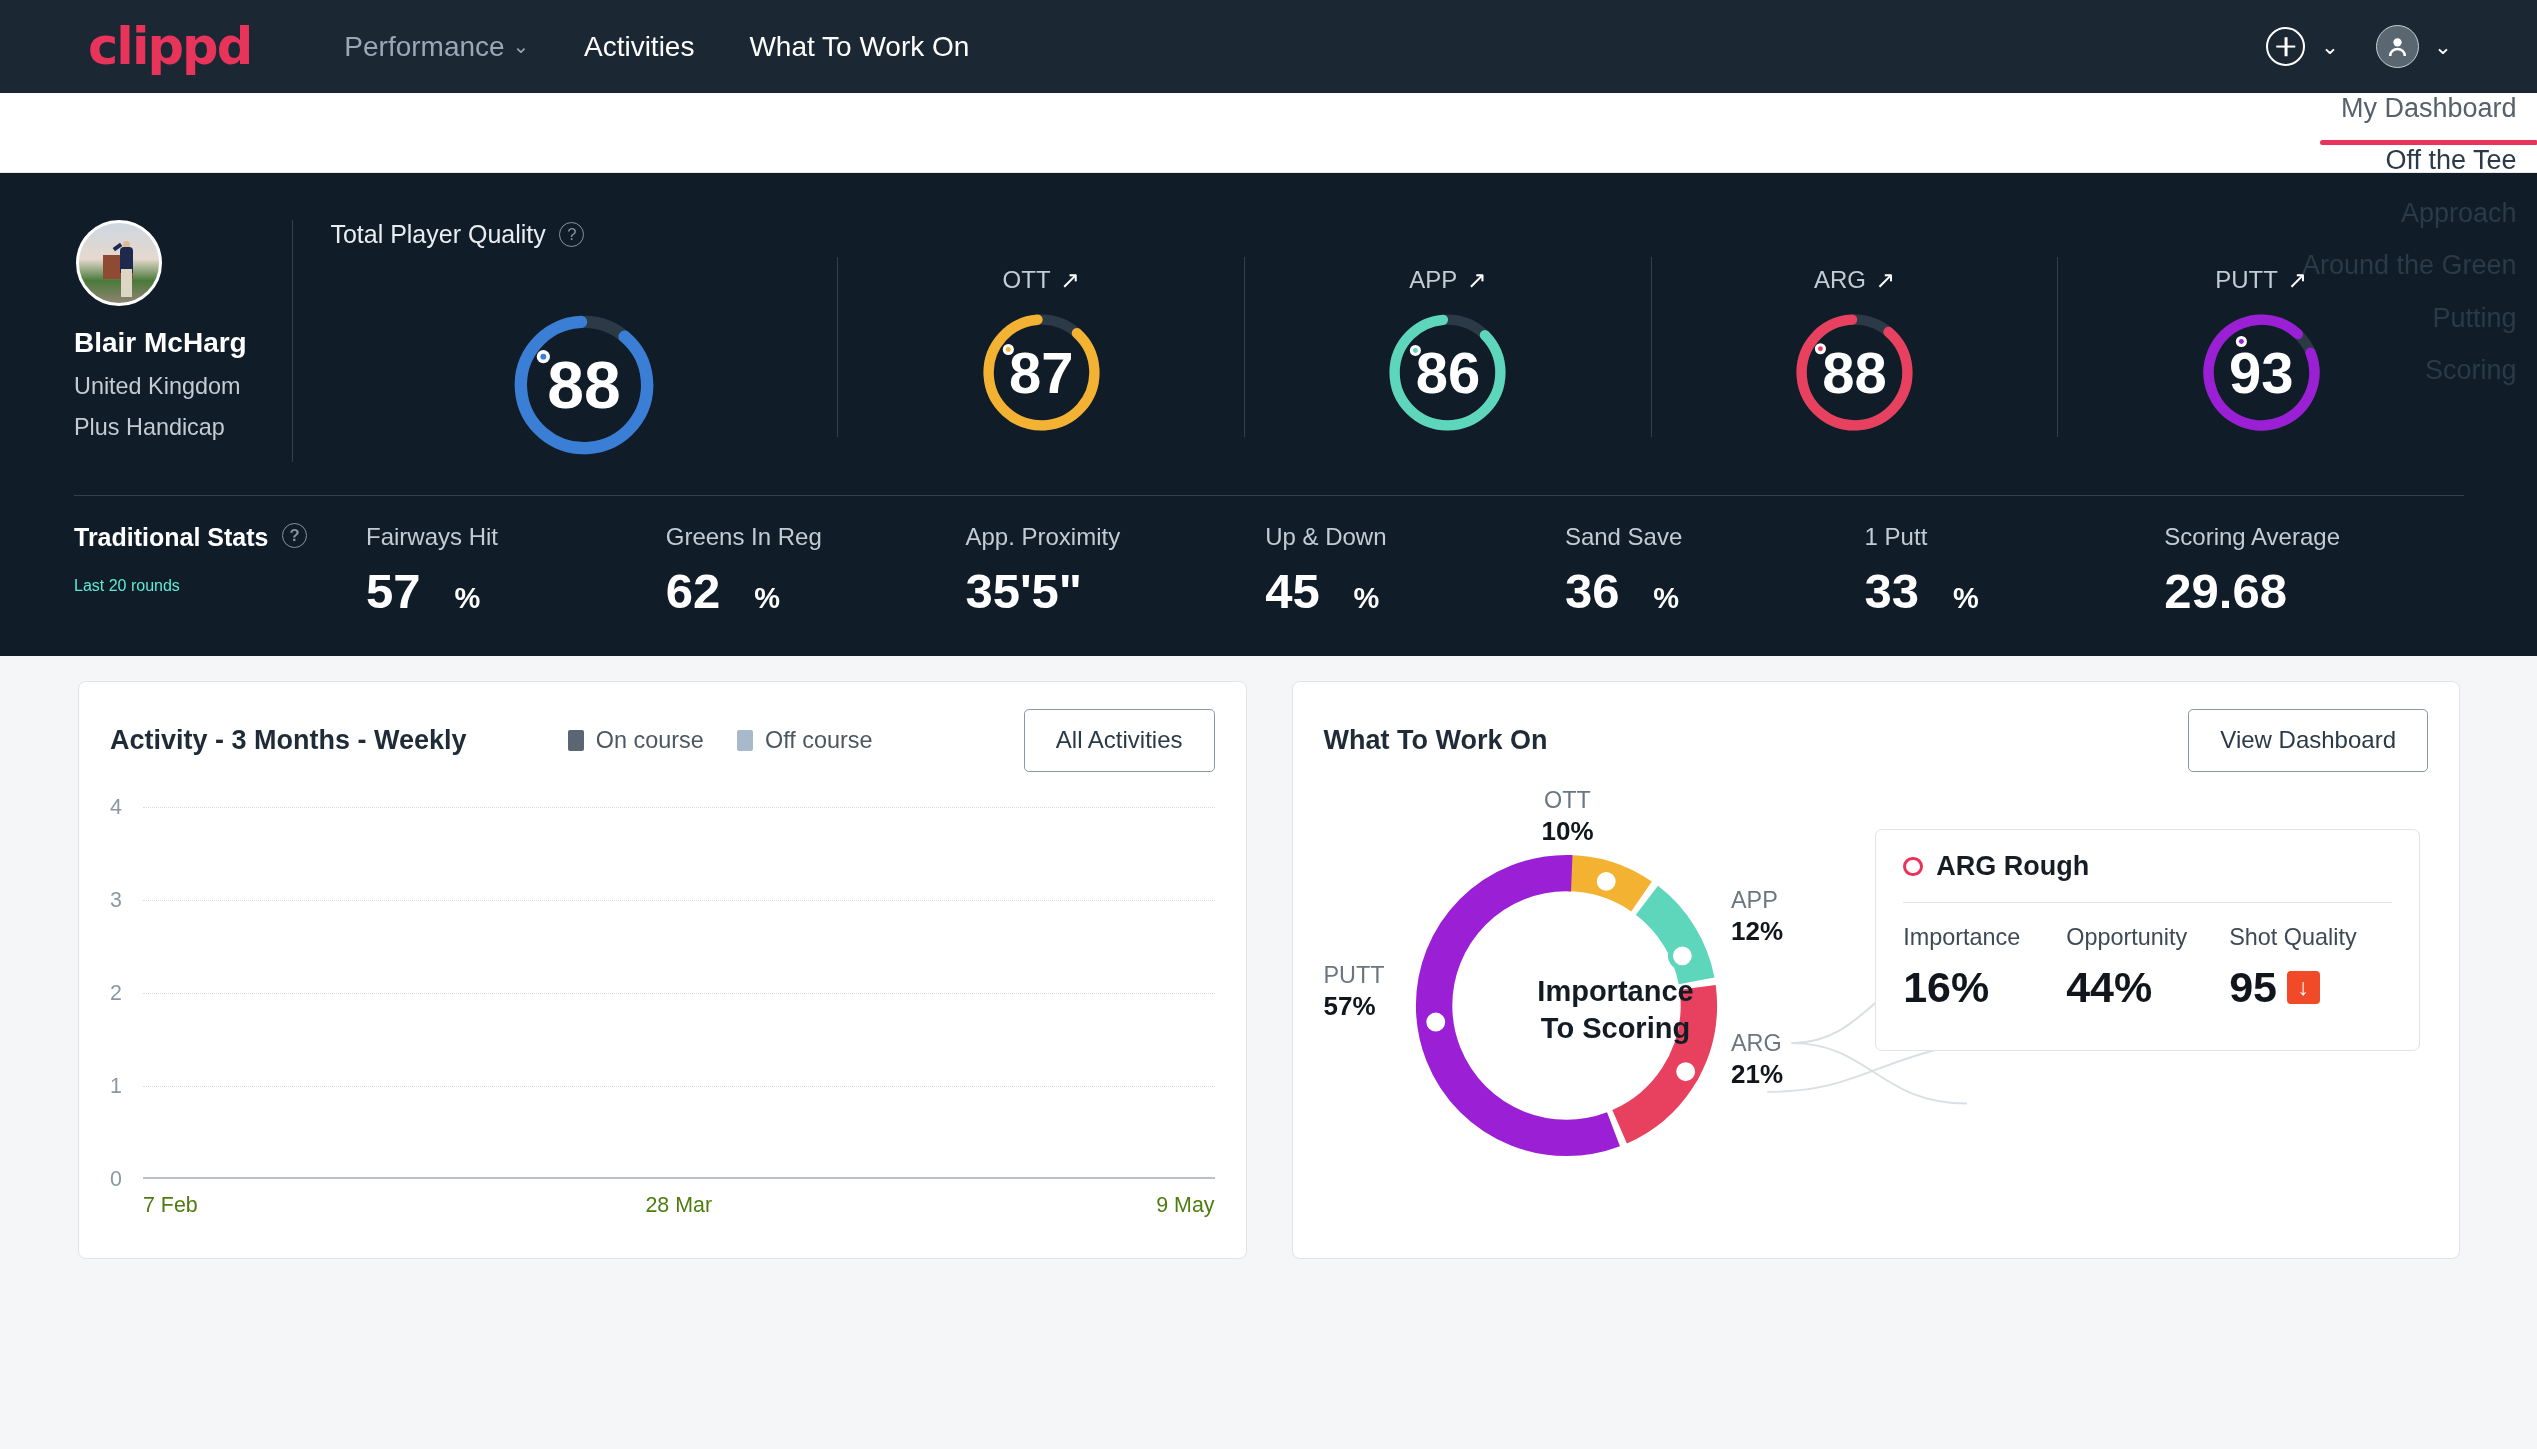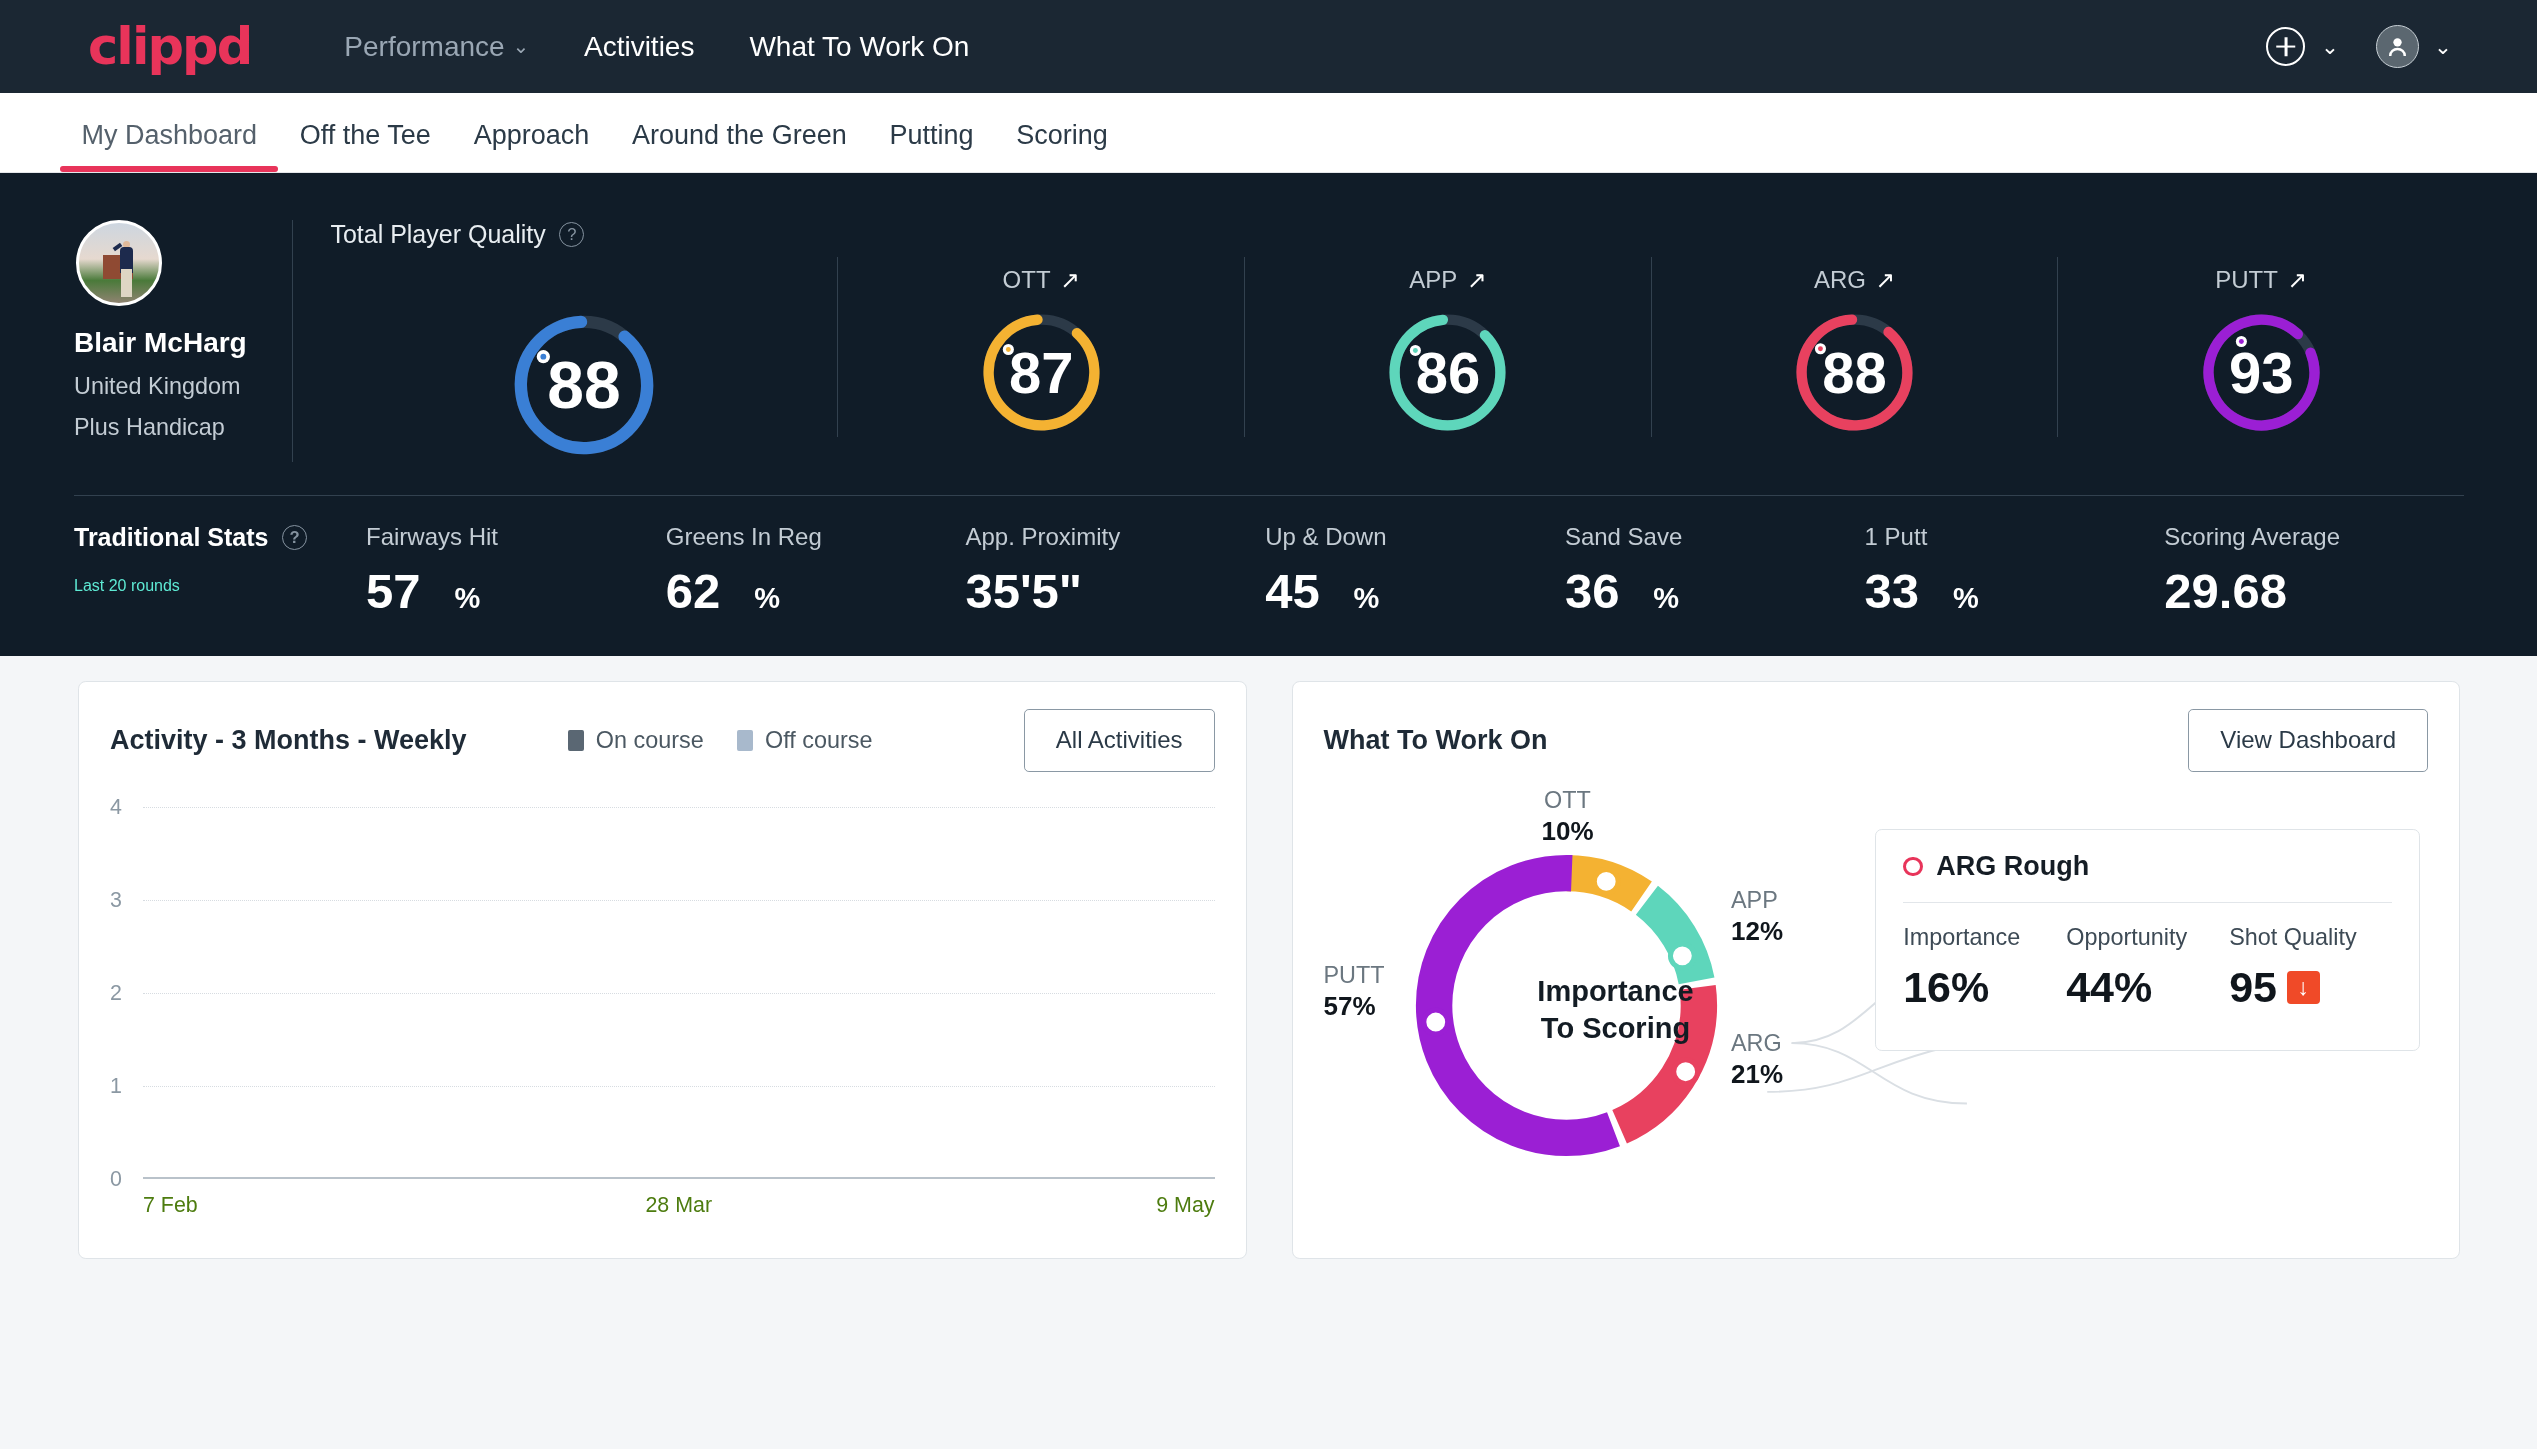--- a/index.html
+++ b/index.html
@@ -45,21 +45,21 @@
     width: 43px; height: 43px; border-radius: 50%;
     background: #5b6770; border: 1.9px solid #c8d0d6;
     display: flex; align-items: center; justify-content: center;
     cursor: pointer; margin-left: 27px;
   }
   .chev { color: #fff; font-size: 21.4px; cursor: pointer; margin-left: 5.8px; }
 
   
   .tabbar {
     height: 80px; background: #ffffff; display: flex; align-items: flex-end;
-    padding-left: 60px; border-bottom: 1px solid #e4e7ea;
+    padding-left: 60px; border-bottom: 1px solid #e4e7ea; flex-direction: column;
   }
   .tab {
     font-size: 27px; color: #2b3a47; padding: 0 21.4px 21.4px 21.4px;
     cursor: pointer; position: relative;
   }
   .tab.active { color: #55616c; }
   .tab.active::after {
     content: ""; position: absolute; left: 0; right: 0; bottom: 0;
     height: 5.8px; background: #e8345a; border-radius: 2.9px;
   }
@@ -135,21 +135,21 @@
 
   .hero-divider {
     height: 1px; background: #32414f; margin: 33px 74px 0 74px;
   }
   .stats-row {
     display: flex; align-items: flex-start; padding: 27px 74px 0 74px;
   }
   .stats-head { width: 292px; flex-shrink: 0; }
   .stats-head-title {
     font-size: 25px; font-weight: bold; color: #ffffff;
-    display: flex; align-items: center; gap: 13.6px;
+    display: flex; gap: 13.6px;
   }
   .stats-head-sub { font-size: 16px; color: #5eead4; margin-top: 25px; }
   .stat { flex: 1; }
   .stat-label { font-size: 24px; color: #c3ccd4; }
   .stat-value {
     margin-top: 11.7px; font-size: 49px; font-weight: bold; color: #ffffff;
     display: flex; align-items: baseline; gap: 32px;
   }
   .stat-value .unit { font-size: 29px; font-weight: bold; margin-left: 1.9px; }
 

